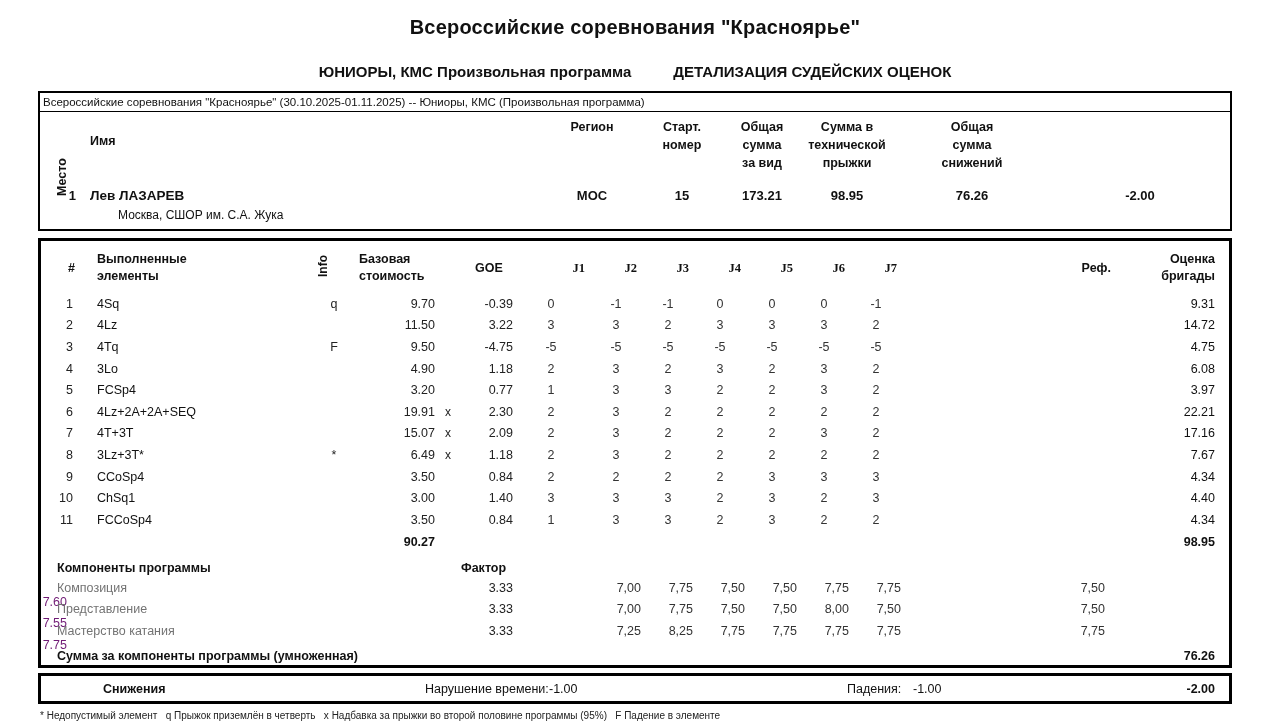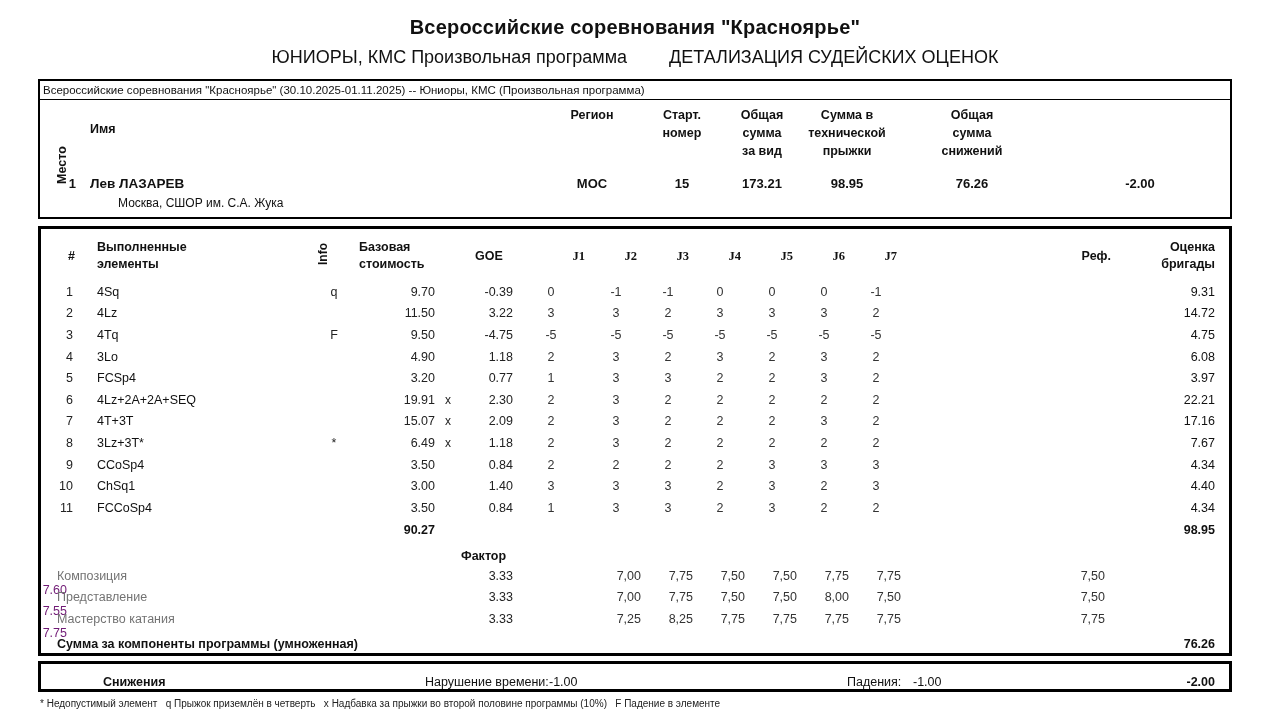--- a/index.html
+++ b/index.html
@@ -5,21 +5,21 @@
   html,body{margin:0;padding:0;background:#ffffff;}
   body{
     width:1280px;height:721px;position:relative;overflow:hidden;
     font-family:"Liberation Sans","DejaVu Sans",sans-serif;
     color:#111;-webkit-font-smoothing:antialiased;
   }
   .page{position:absolute;left:38px;top:0;width:1194px;}
 
   
   .title{margin-top:16px;text-align:center;font-size:20px;font-weight:bold;letter-spacing:.2px;}
-  .subtitle{margin-top:8px;text-align:center;font-size:18px;font-weight:normal;}
+  .subtitle{margin-top:24px;text-align:center;font-size:15px;font-weight:bold;}
   .subtitle .gap{display:inline-block;width:42px;}
 
   
   .sumbox{margin-top:11px;border:2px solid #000;height:140px;position:relative;box-sizing:border-box;}
   .eventline{font-size:11.5px;padding:3px 2px 3px 3px;border-bottom:1.5px solid #000;}
   .sumgrid{display:grid;grid-template-columns:50px 452px 100px 80px 80px 90px 160px 176px;}
   .sumhead{margin-top:6px;}
   .sumhead .h{font-size:12.5px;font-weight:bold;text-align:center;white-space:pre-line;line-height:1.45;}
   .sumhead .h.name-h{text-align:left;padding-top:14px;}
   .place-rot{position:absolute;left:-32px;top:76px;width:110px;height:16px;
@@ -68,21 +68,21 @@
   .crow .cname{grid-column:1/5;padding-left:16px;color:#737373;}
   .crow .factor{grid-column:5/7;text-align:right;padding-right:4px;}
   .crow .j{text-align:right;padding-right:6px;color:#333;}
   .crow .score{text-align:right;padding-right:14px;color:#701a75;}
   .sumcomp{height:22px;font-size:12.5px;font-weight:bold;}
   .sumcomp .lbl{grid-column:1/15;padding-left:16px;}
   .sumcomp .score{text-align:right;padding-right:14px;}
 
   
   .dedbox{margin-top:5px;border:3px solid #000;box-sizing:border-box;height:31px;
-    display:flex;align-items:flex-end;font-size:12.5px;position:relative;}
+    display:flex;align-items:center;font-size:12.5px;position:relative;}
   .dedbox .dlabel{font-weight:bold;margin-left:62px;}
   .dedbox .dtime-l{position:absolute;left:384px;}
   .dedbox .dtime-v{position:absolute;left:508px;}
   .dedbox .dfall-l{position:absolute;left:806px;}
   .dedbox .dfall-v{position:absolute;left:872px;}
   .dedbox .dtotal{position:absolute;right:14px;font-weight:bold;}
 
   .footnote{margin-top:6px;padding-left:2px;font-size:10px;color:#222;white-space:pre;}
 </style>
 </head>
@@ -362,20 +362,21 @@
       <div></div>
       <div></div>
       <div></div>
       <div></div>
       <div></div>
       <div></div>
       <div class="score">98.95</div>
     </div>
 
     <div class="egrid comphead">
+      <div class="lbl">Компоненты программы</div>
       <div></div>
       <div class="factor-lbl">Фактор</div>
     </div>
 
       <div class="egrid crow">
         <div class="cname">Композиция</div>
         <div class="factor">3.33</div>
         <div></div>
         <div class="j">7,00</div>
         <div class="j">7,75</div>
@@ -426,15 +427,15 @@
 
   <div class="dedbox">
     <span class="dlabel">Снижения</span>
     <span class="dtime-l">Нарушение времени:</span>
     <span class="dtime-v">-1.00</span>
     <span class="dfall-l">Падения:</span>
     <span class="dfall-v">-1.00</span>
     <span class="dtotal">-2.00</span>
   </div>
 
-  <div class="footnote">* Недопустимый элемент   q Прыжок приземлён в четверть   x Надбавка за прыжки во второй половине программы (10%)   F Падение в элементе</div>
+  <div class="footnote">* Недопустимый элемент   q Прыжок приземлён в четверть   x Надбавка за прыжки во второй половине программы (95%)   F Падение в элементе</div>
 
 </div>
 
 </body></html>

